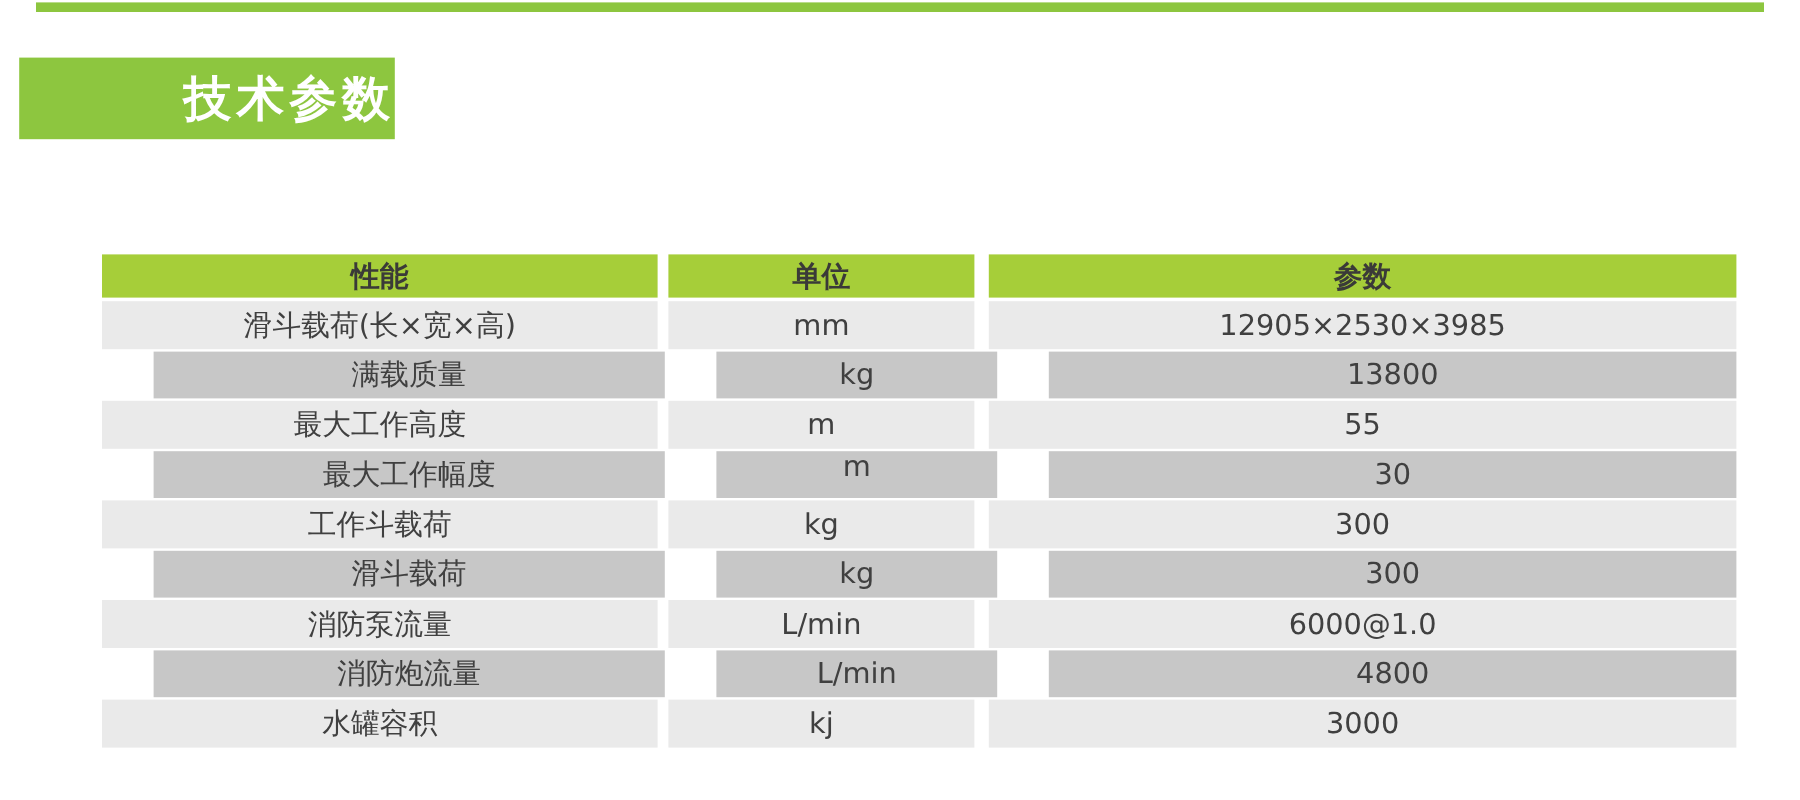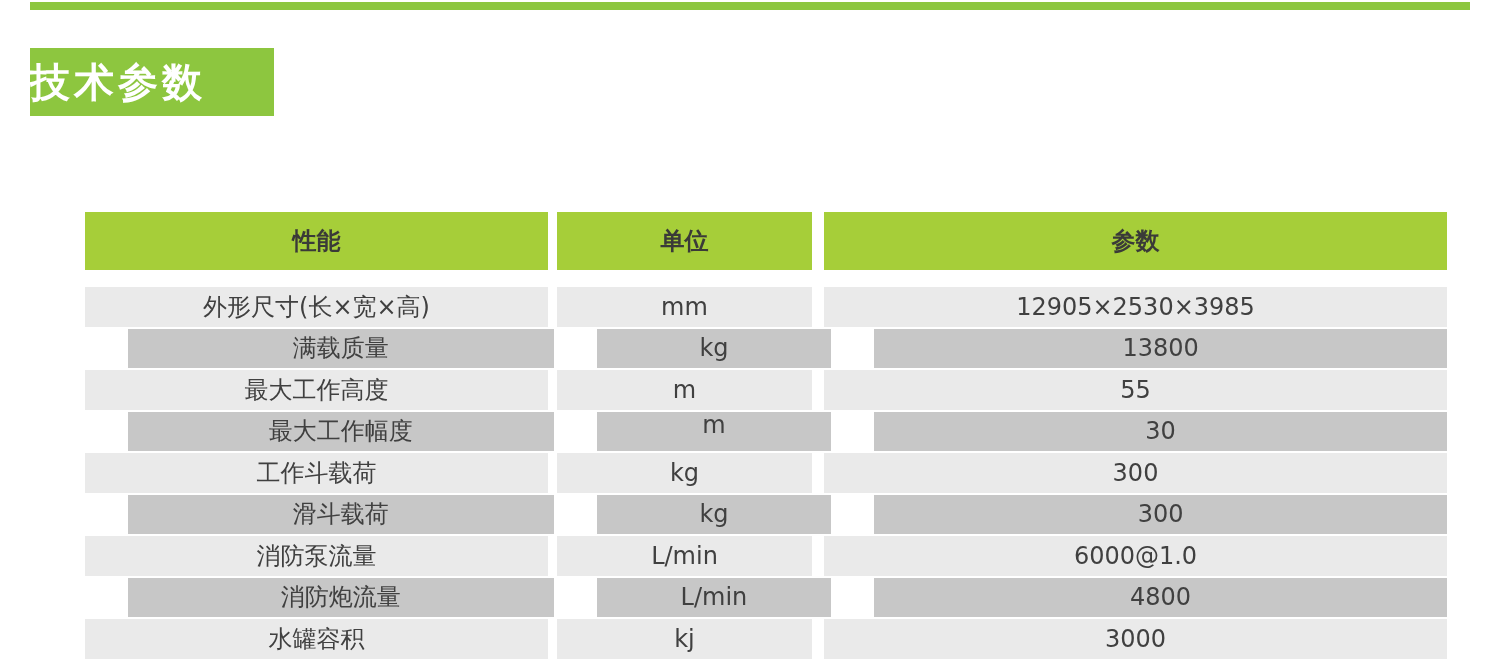--- a/index.html
+++ b/index.html
@@ -14,33 +14,33 @@
   html,body{margin:0;padding:0;background:#ffffff;}
   .page{
     position:relative;width:1500px;height:667px;background:#ffffff;overflow:hidden;
     font-family:"DejaVu Sans","Liberation Sans",sans-serif;
   }
   .top-bar{
     position:absolute;top:2px;left:30px;right:30px;height:8px;
     background:var(--title-green);
   }
   .title-box{
-    position:absolute;top:48px;left:30px;width:244px;height:68px;
+    position:absolute;top:48px;left:16px;width:313px;height:68px;
     background:var(--title-green);
-    display:flex;align-items:center;justify-content:flex-start;
+    display:flex;align-items:center;justify-content:flex-end;
   }
   .title-text{
     color:var(--title-text);font-size:40px;font-weight:bold;letter-spacing:4px;
   }
   .spec-table{
     position:absolute;left:85px;top:212px;width:1362px;
     display:flex;flex-direction:column;row-gap:2px;
   }
   .row{display:flex;height:39.5px;}
-  .row.header{height:58px;margin-bottom:15px;}
+  .row.header{height:36px;margin-bottom:1px;}
   .cell{
     display:flex;align-items:center;justify-content:center;
     font-size:24px;color:var(--cell-text);line-height:1;
     overflow:hidden;white-space:nowrap;
   }
   .c1{width:463px;}
   .c2{width:255px;margin-left:9px;}
   .c3{width:623px;margin-left:12px;}
   .header .cell{
     background:var(--header-green);
@@ -64,21 +64,21 @@
 
   <div class="spec-table">
 
     <div class="row header">
       <div class="cell c1">性能</div>
       <div class="cell c2">单位</div>
       <div class="cell c3">参数</div>
     </div>
 
     <div class="row light">
-      <div class="cell c1">外形尺寸(长×宽×高)</div>
+      <div class="cell c1">滑斗载荷(长×宽×高)</div>
       <div class="cell c2">mm</div>
       <div class="cell c3">12905×2530×3985</div>
     </div>
 
     <div class="row dark">
       <div class="cell c1">满载质量</div>
       <div class="cell c2">kg</div>
       <div class="cell c3">13800</div>
     </div>
 

